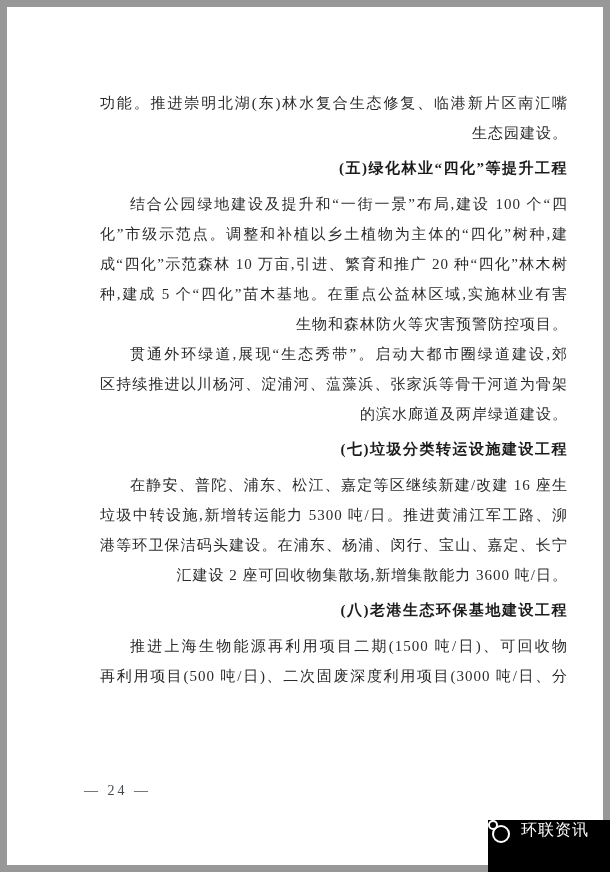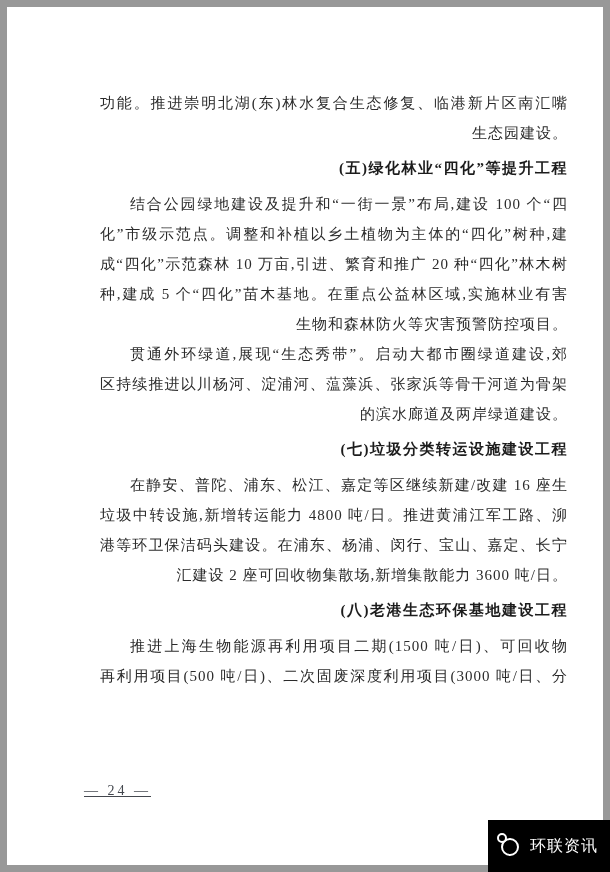--- a/index.html
+++ b/index.html
@@ -37,29 +37,28 @@
   .block.heading{margin-top:5px;margin-bottom:6px;}
   .block.heading .line{
     font-weight:bold;
     color:var(--heading-text,#1c1c1c);
     letter-spacing:1.5px;
   }
   .page-footer{
     position:absolute;left:84px;top:783px;z-index:2;
     font-size:14px;letter-spacing:3px;
     color:var(--page-number-text,#43474e);
-    text-decoration:underline;
   }
   .watermark{
     position:absolute;right:0;bottom:0;z-index:10;
     width:122px;height:52px;
     background:var(--watermark-background,#000000);
     color:var(--watermark-foreground,#ffffff);
-    display:flex;align-items:center;
-    padding-left:9px;box-sizing:border-box;
+    display:flex;
+    box-sizing:border-box;
   }
   .watermark .logo{
     width:26px;height:26px;position:relative;flex:0 0 auto;
     margin-right:7px;
   }
   .watermark .logo .big-circle{
     position:absolute;left:4px;top:5px;width:18px;height:18px;
     border:2px solid var(--watermark-foreground,#ffffff);
     border-radius:50%;box-sizing:border-box;
   }
@@ -97,21 +96,21 @@
     <div class="block body">
       <div class="line full indent">贯通外环绿道,展现“生态秀带”。启动大都市圈绿道建设,郊</div>
       <div class="line full">区持续推进以川杨河、淀浦河、蕰藻浜、张家浜等骨干河道为骨架</div>
       <div class="line">的滨水廊道及两岸绿道建设。</div>
     </div>
     <div class="block heading">
       <div class="line indent">(七)垃圾分类转运设施建设工程</div>
     </div>
     <div class="block body">
       <div class="line full indent">在静安、普陀、浦东、松江、嘉定等区继续新建/改建 16 座生活</div>
-      <div class="line full">垃圾中转设施,新增转运能力 4800 吨/日。推进黄浦江军工路、泖</div>
+      <div class="line full">垃圾中转设施,新增转运能力 5300 吨/日。推进黄浦江军工路、泖</div>
       <div class="line full">港等环卫保洁码头建设。在浦东、杨浦、闵行、宝山、嘉定、长宁等</div>
       <div class="line">汇建设 2 座可回收物集散场,新增集散能力 3600 吨/日。</div>
     </div>
     <div class="block heading">
       <div class="line indent">(八)老港生态环保基地建设工程</div>
     </div>
     <div class="block body">
       <div class="line full indent">推进上海生物能源再利用项目二期(1500 吨/日)、可回收物</div>
       <div class="line full">再利用项目(500 吨/日)、二次固废深度利用项目(3000 吨/日、分</div>
     </div>

